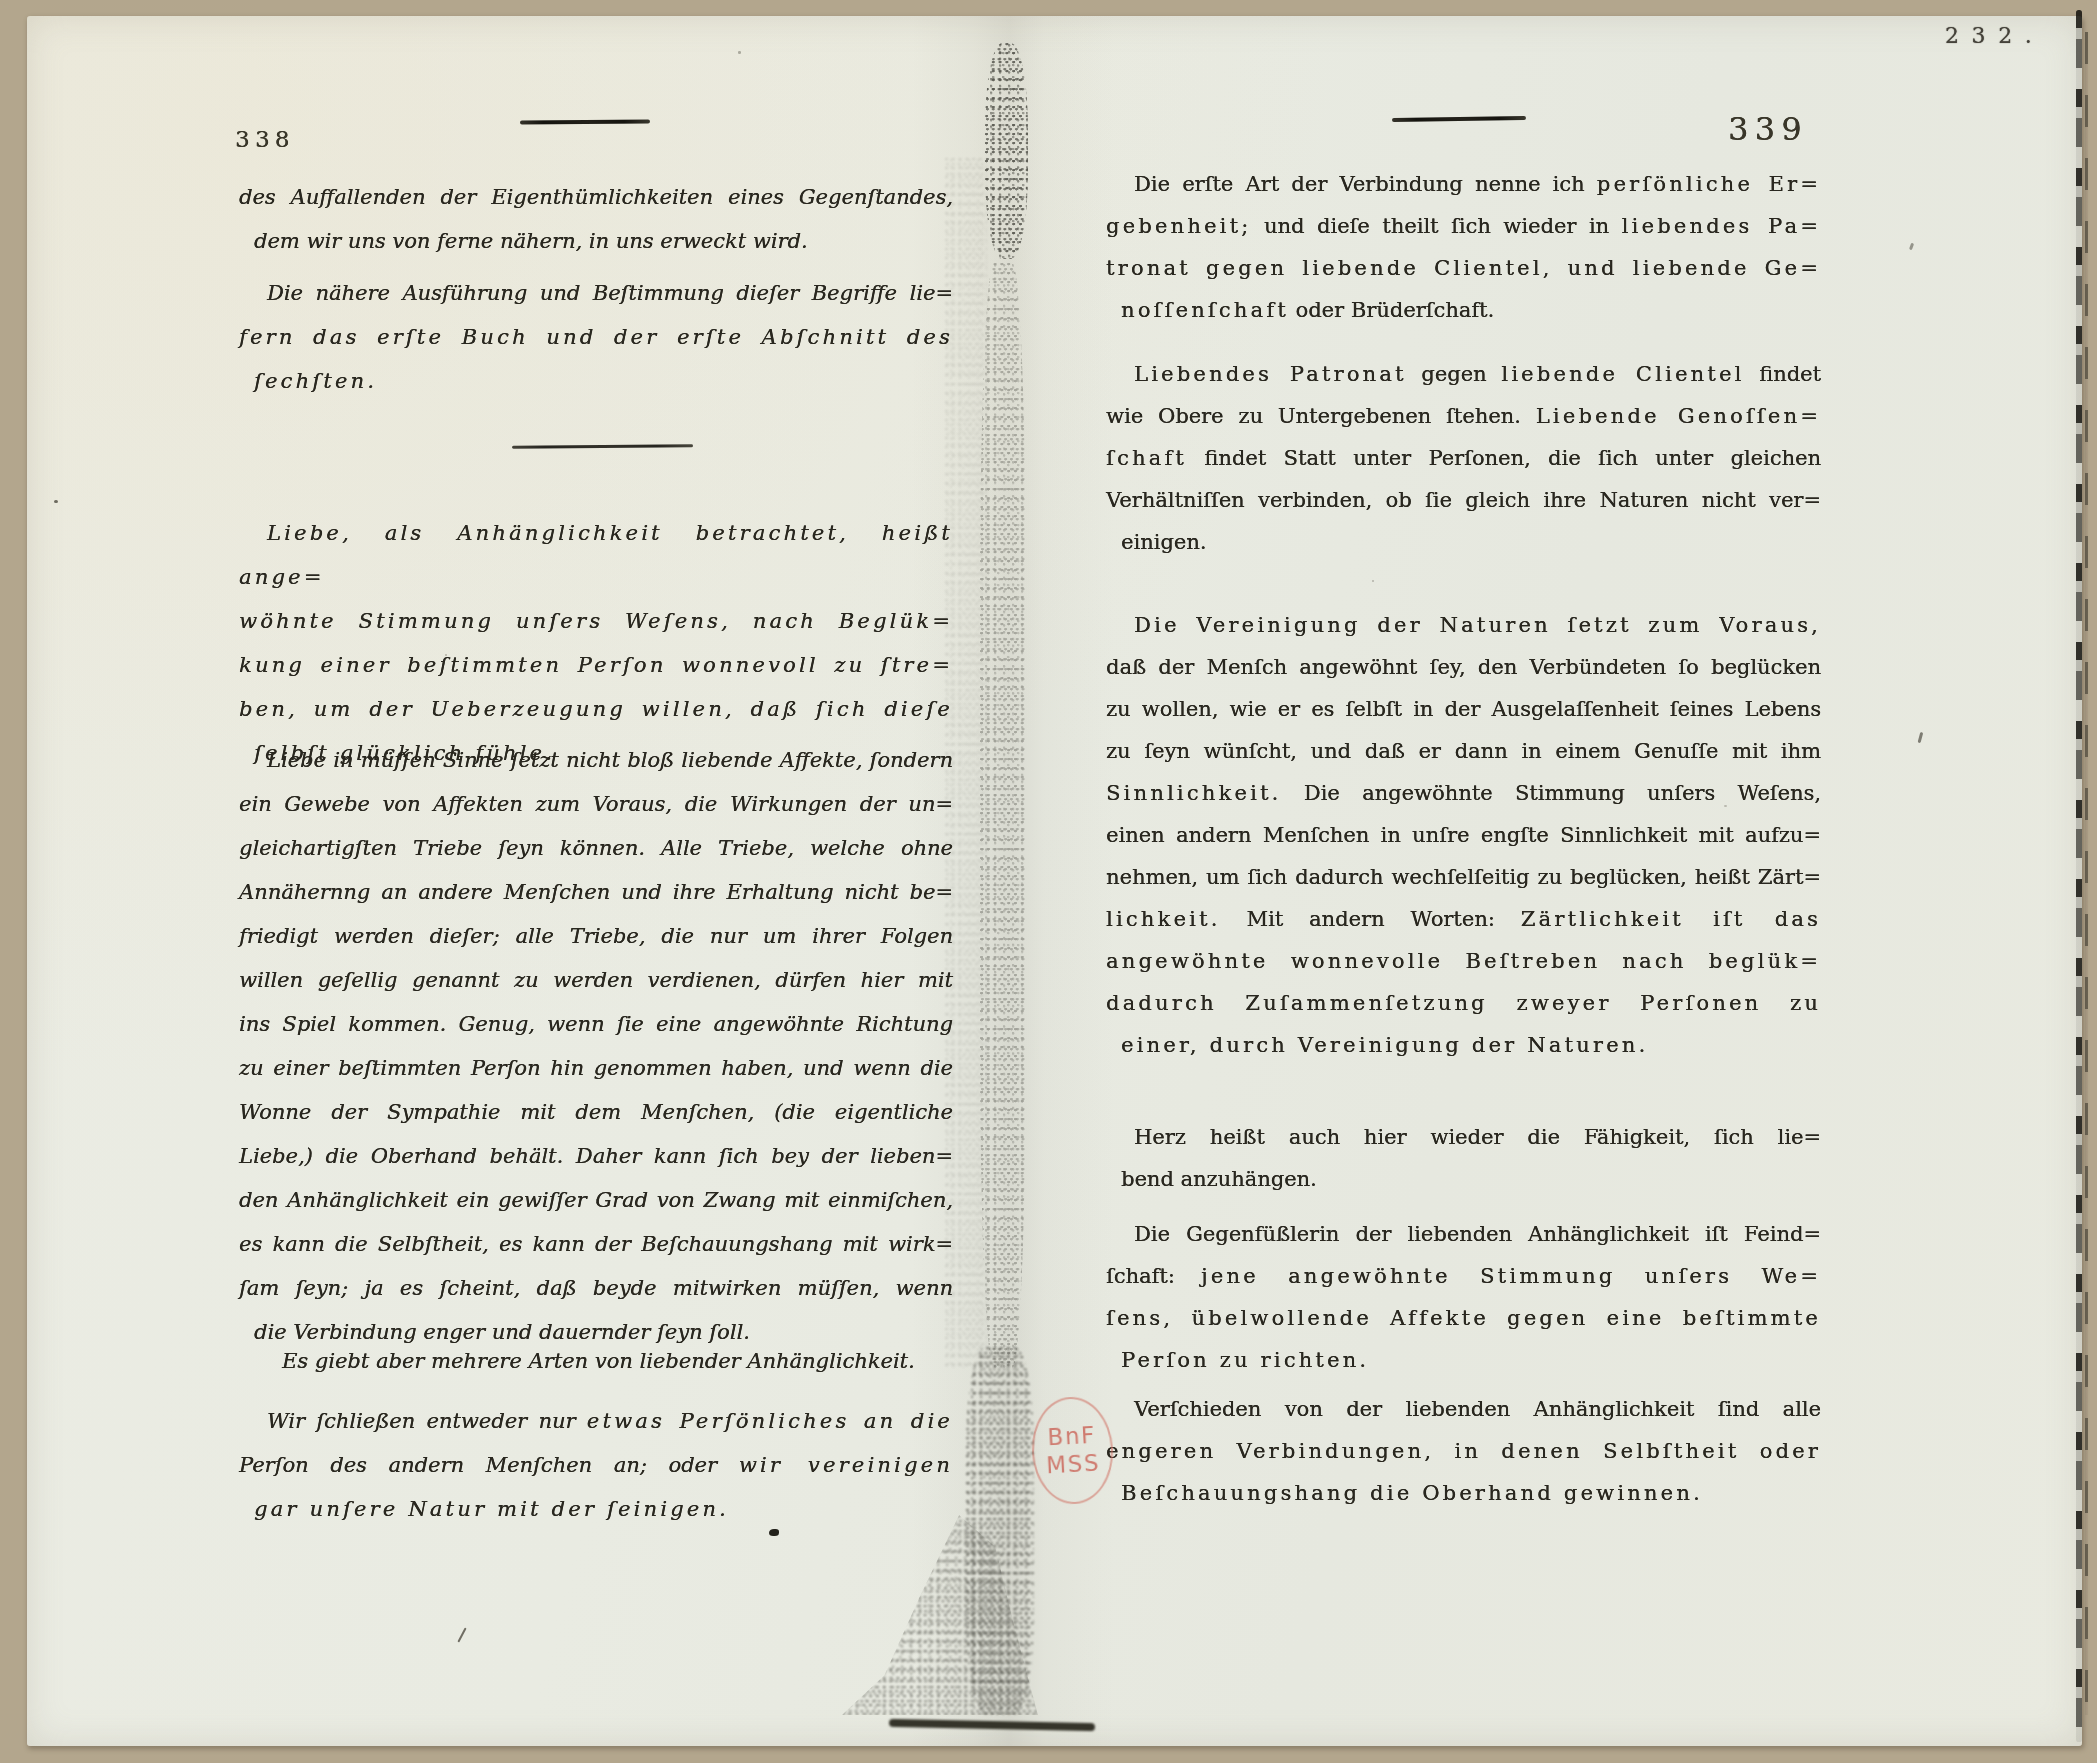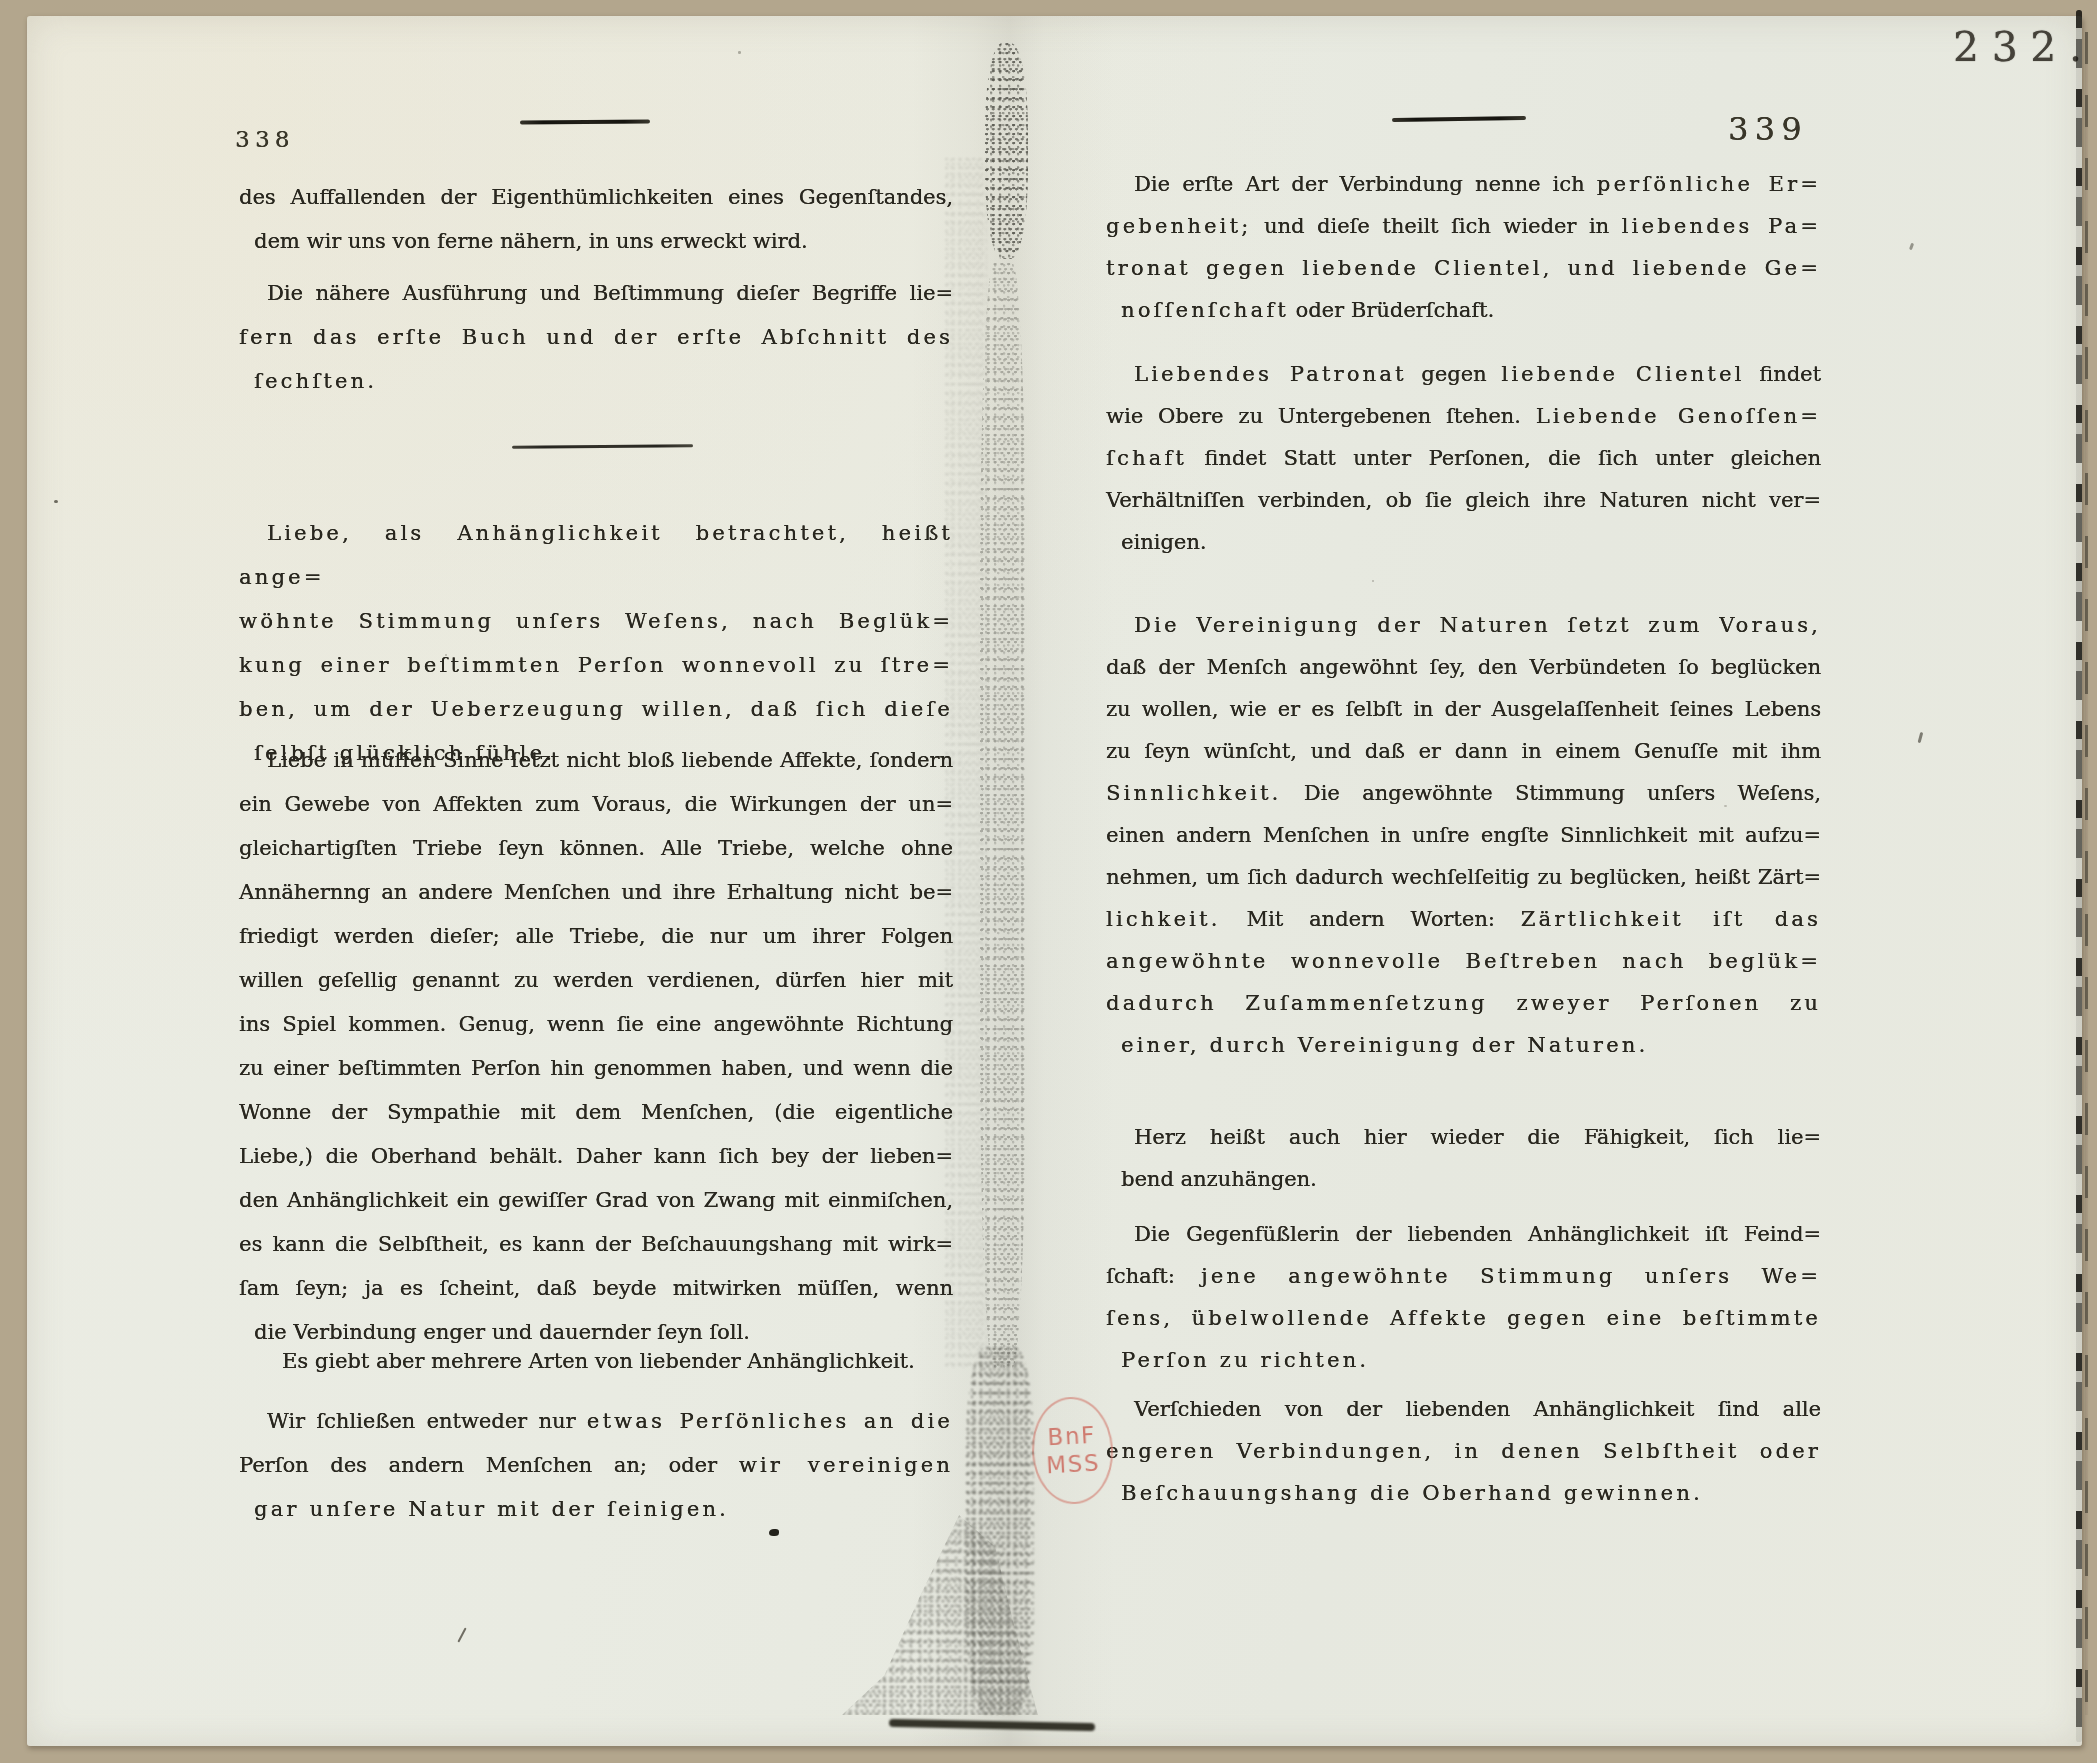--- a/index.html
+++ b/index.html
@@ -14,33 +14,33 @@
     background:
       radial-gradient(ellipse at 10% 6%, rgba(236,228,206,0.45), transparent 42%),
       linear-gradient(to right, transparent 0 43%, rgba(95,90,75,0.05) 46%, rgba(80,75,62,0.10) 47.8%, rgba(95,90,75,0.04) 49.5%, transparent 53%),
       linear-gradient(105deg,#ebece3 0%,#e9ebe2 38%,#e6e8df 68%,#e9eae0 100%);
     border-radius:3.2px;
     box-shadow: inset 0 0 37px rgba(140,130,105,0.20), 1.6px 2.1px 5.3px rgba(60,50,35,0.35);
   }
   
   .col{position:absolute;top:0;height:100%;color:#29271f;font-size:21px;
        text-shadow:0.2px 0 0 currentColor;}
-  .col-left{left:239px;width:714px;--lh:44px;}
+  .col-left{left:239px;width:714px;font-style:italic;--lh:44px;}
   .col-right{left:1106px;width:715px;--lh:42px;}
   .para{position:absolute;left:0;width:100%;}
   .line{line-height:var(--lh);text-align:justify;text-align-last:justify;}
   .line.last{text-align-last:left;margin-left:15px;}
   .line.indent{text-indent:28px;}
   .sp{letter-spacing:3.2px;}
   .pagenum{position:absolute;color:#393629;text-shadow:0.2px 0 0 currentColor;}
   .pagenum.pn-left{left:235px;top:126px;font-size:23px;letter-spacing:5.3px;}
   .pagenum.pn-right{left:1728px;top:110px;font-size:32px;letter-spacing:6.3px;}
   .folio{
-    position:absolute;left:1945px;top:23px;font-size:41px;letter-spacing:12.6px;
-    color:#45423a;text-shadow:0 0 1.1px rgba(69,66,58,0.8);margin-left:8px;
+    position:absolute;left:1945px;top:23px;font-size:22px;letter-spacing:12.6px;
+    color:#45423a;text-shadow:0 0 1.1px rgba(69,66,58,0.8);
   }
   
   .rule{position:absolute;border-radius:2.1px;
     background:linear-gradient(to right,#35332a,#15140f 18%,#23211a 52%,#15140f 80%,#3a382e);}
   .rule-l{left:520px;top:120px;width:130px;height:3.7px;transform:rotate(-0.4deg);}
   .rule-r{left:1392px;top:117px;width:134px;height:4.2px;transform:rotate(-0.8deg);}
   .rule-mid{left:512px;top:445px;width:181px;height:3.2px;transform:rotate(-0.5deg);opacity:0.92;}
   
   .stamp{
     position:absolute;left:1032px;top:1397px;width:77px;height:103px;

